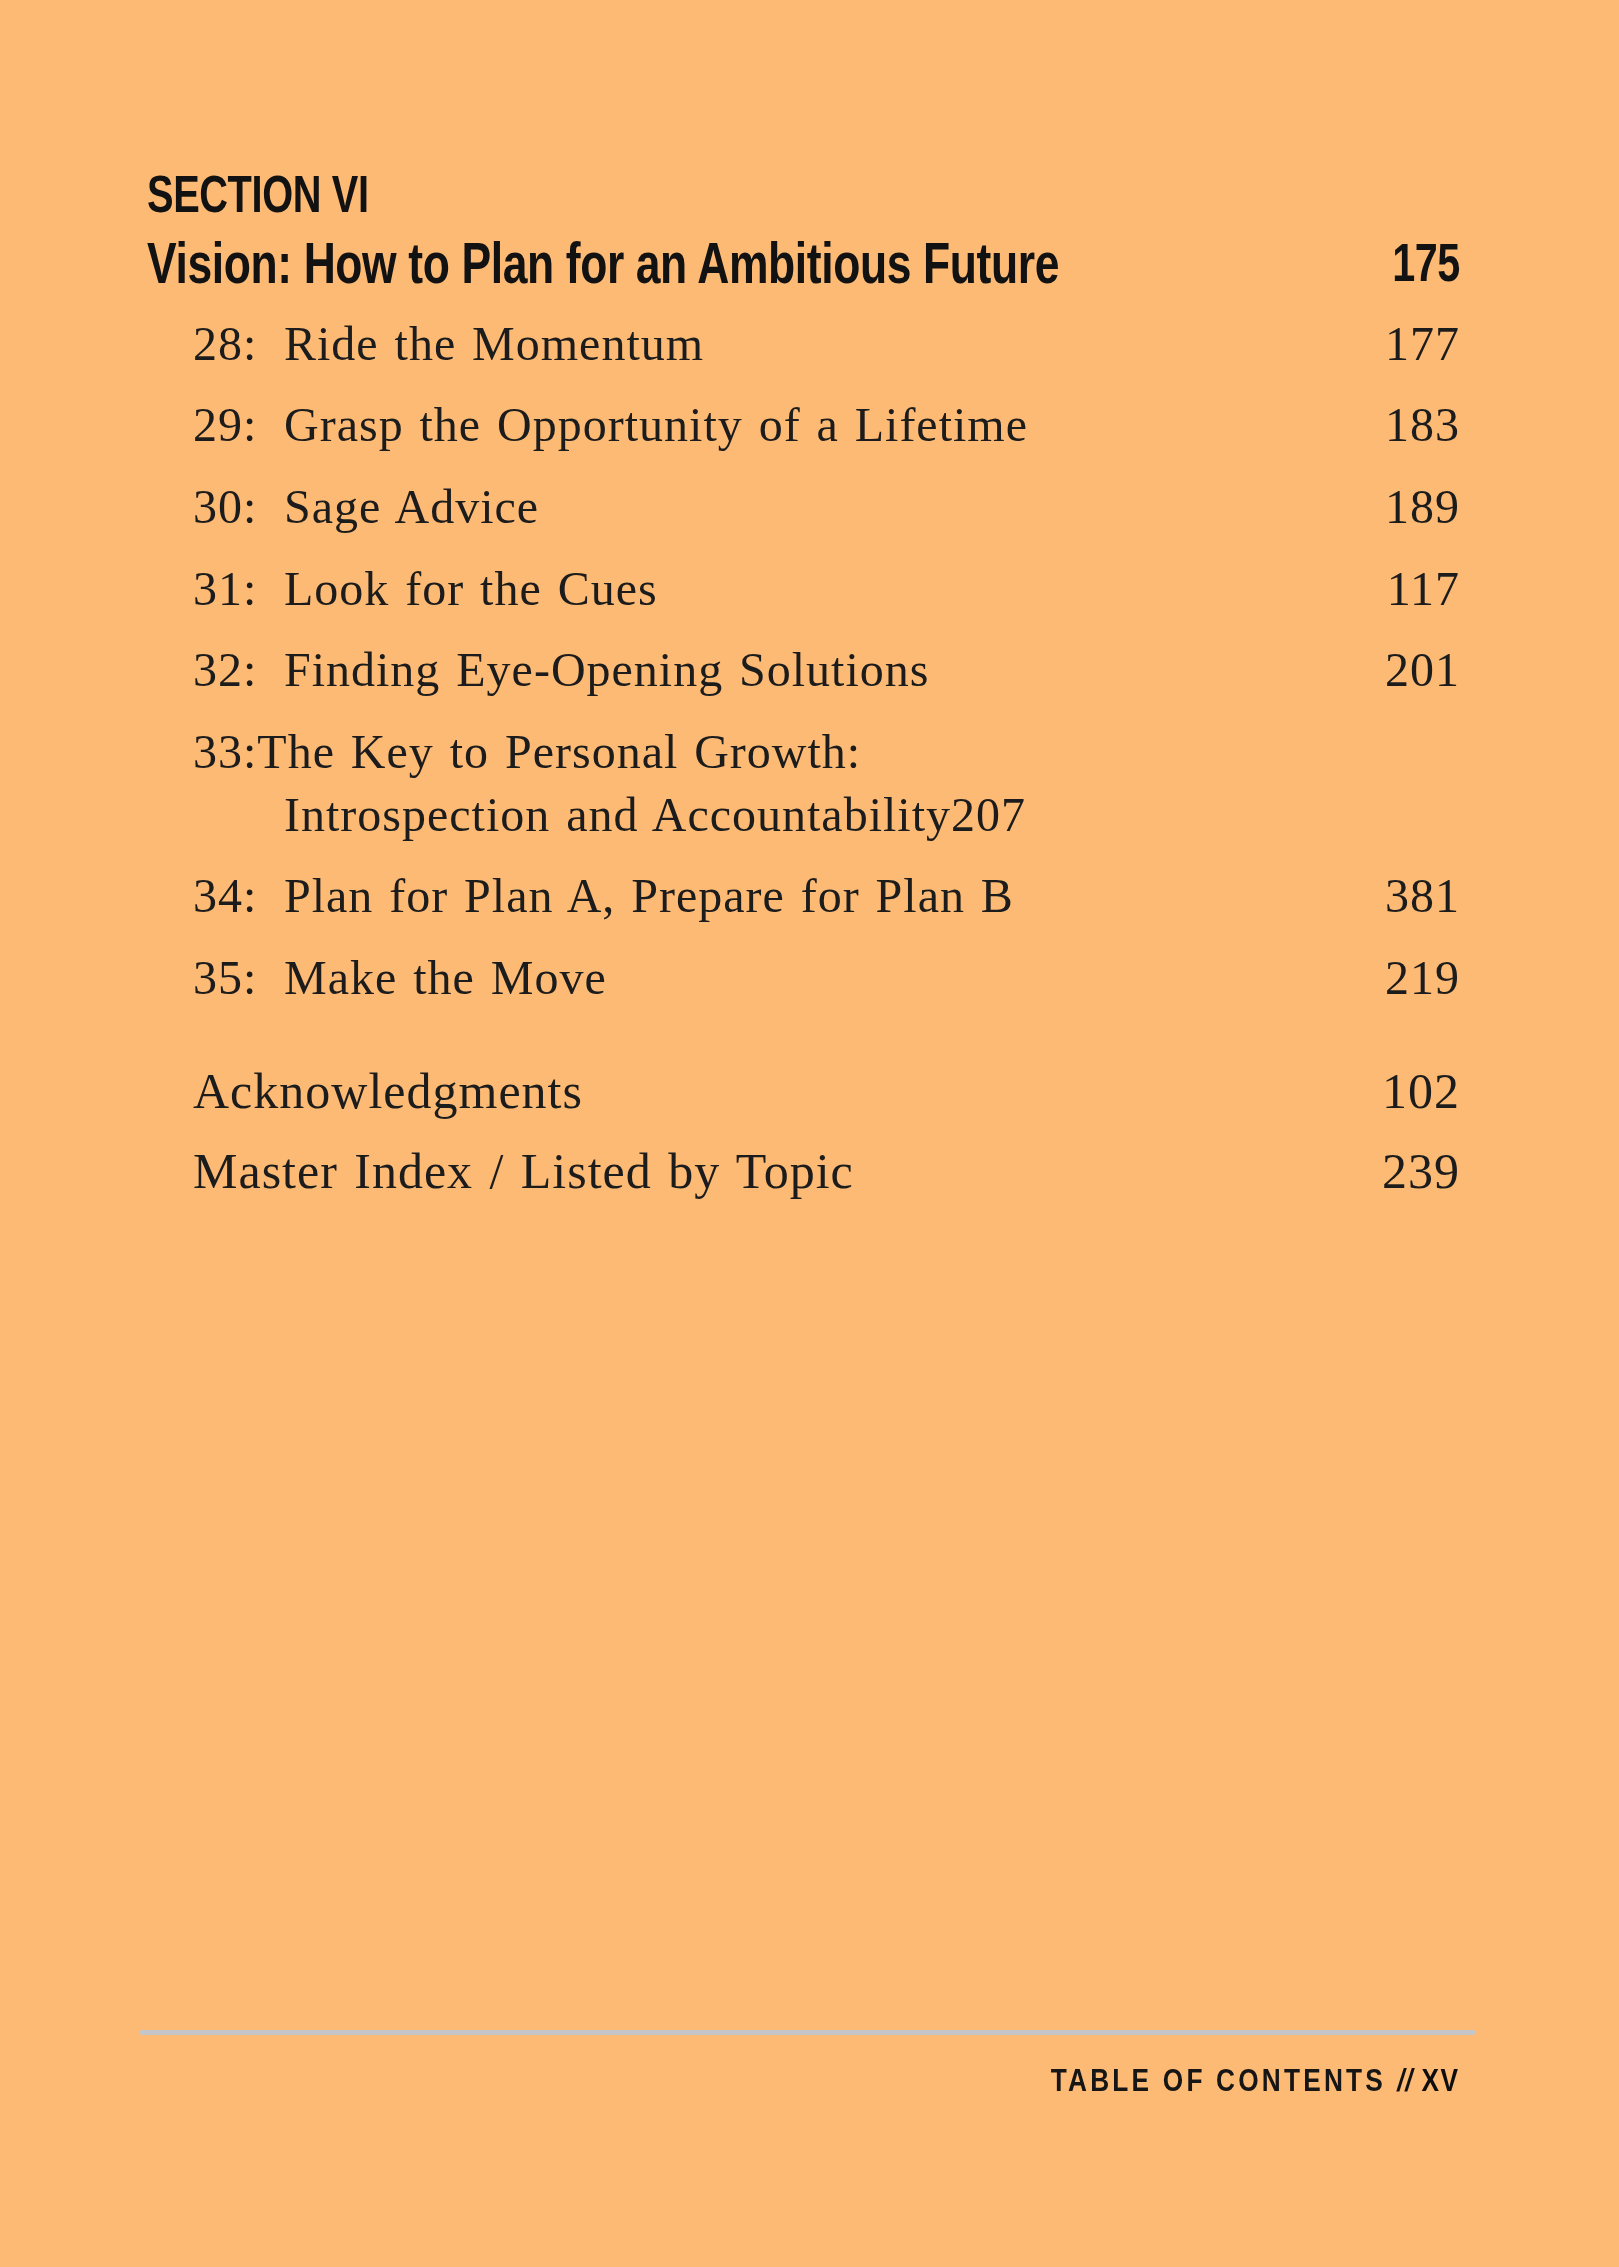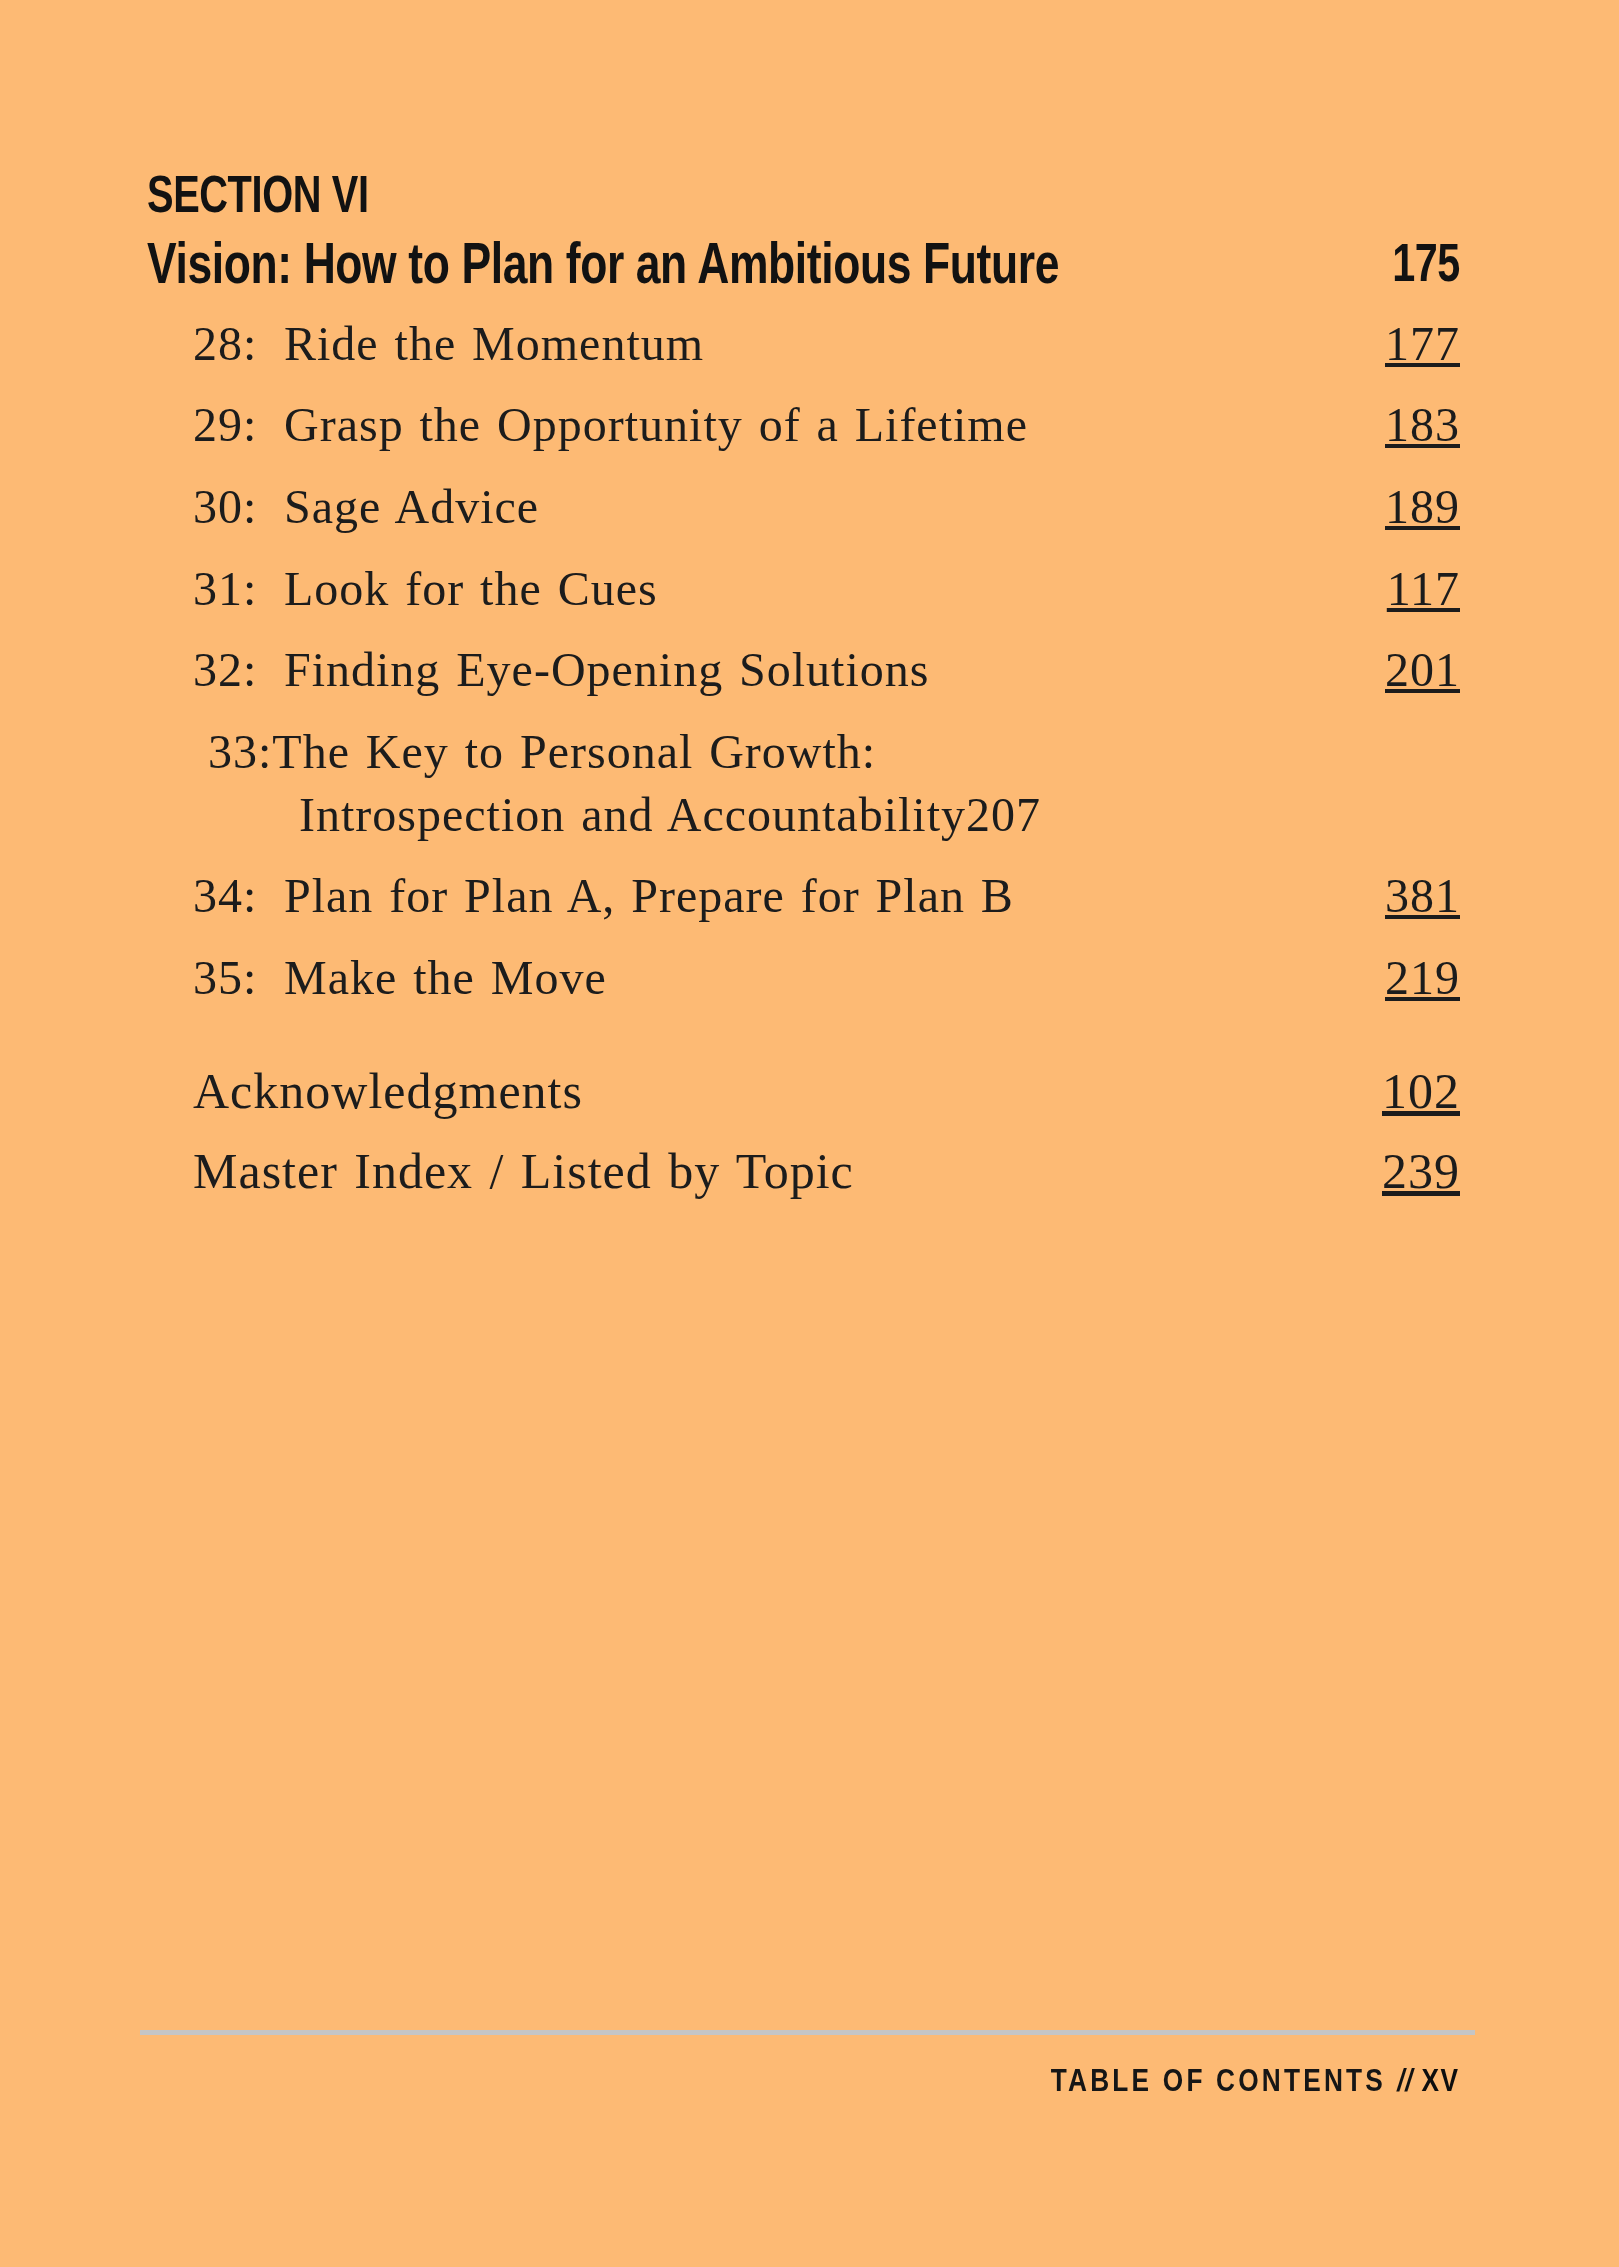--- a/index.html
+++ b/index.html
@@ -77,31 +77,29 @@
     white-space: nowrap;
   }
   .row .title {
     flex: 1 1 auto;
     white-space: nowrap;
   }
   .row .page {
     flex: 0 0 auto;
     margin-left: 19.6px;
     text-align: left;
-    text-decoration: underline;
   }
   
   .row-multi {
     margin-bottom: 18.6px;
   }
   .row-multi .line {
     display: flex;
     align-items: flex-end;
     line-height: 63px;
-    margin-left: 15px;
   }
   .row-multi .indent-spacer {
     flex: 0 0 91px;
   }
   
   .backmatter {
     margin-top: 51px;
     padding-left: 46px;
     font-size: 50px;
     letter-spacing: 1px;

